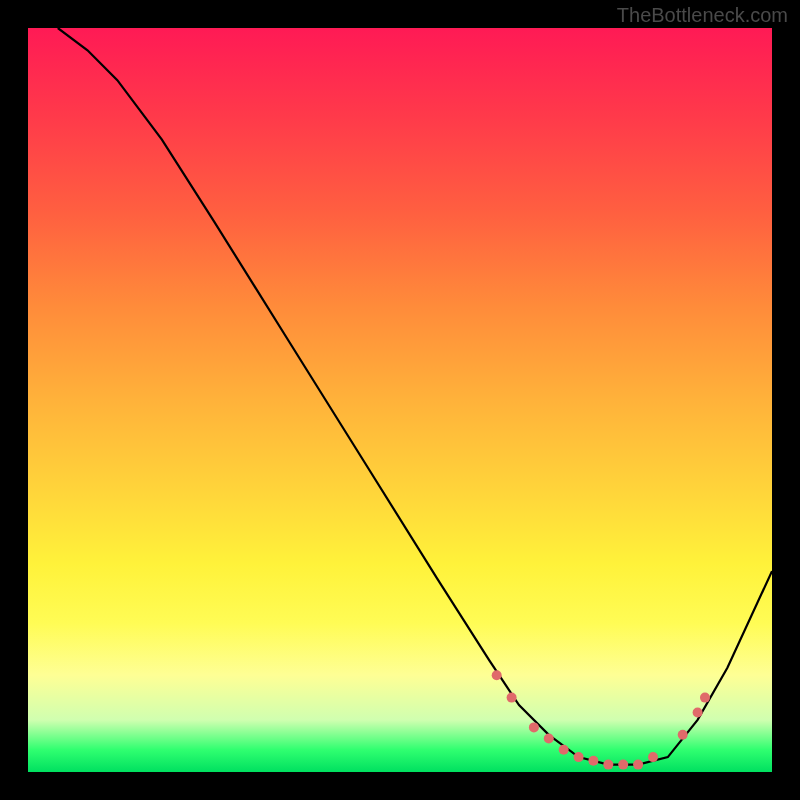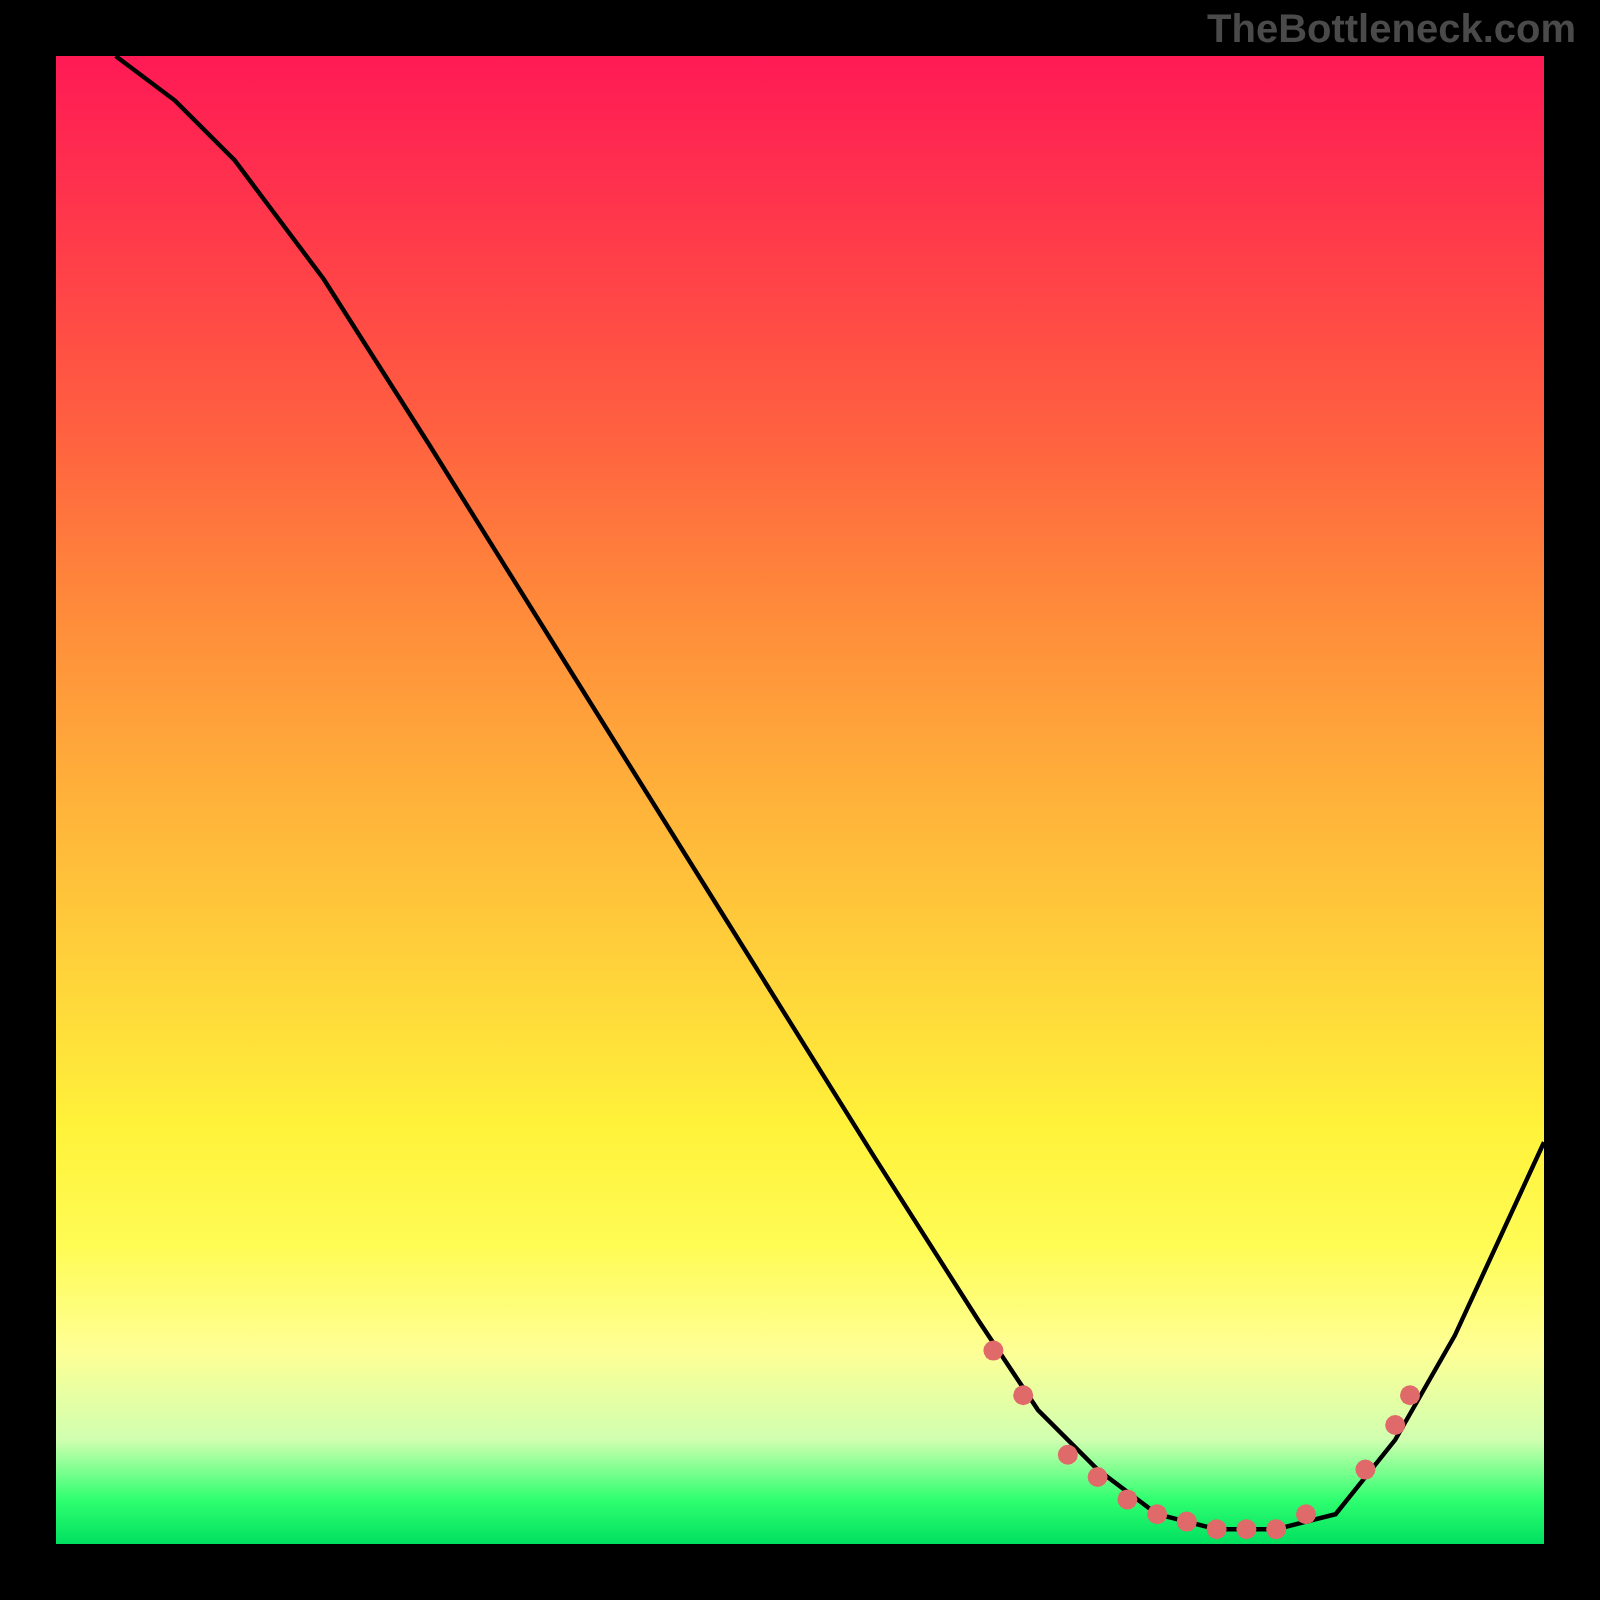--- a/index.html
+++ b/index.html
@@ -9,21 +9,21 @@
     background: #000;
     position: relative;
     font-family: Arial, sans-serif;
   }
   .watermark {
     position: absolute;
     top: 4px;
     right: 12px;
     color: #4a4a4a;
     font-size: 20px;
-    font-weight: bold;
+    font-weight: normal;
     z-index: 10;
   }
   .plot-area {
     position: absolute;
     left: 28px;
     top: 28px;
     width: 744px;
     height: 744px;
     overflow: hidden;
   }

